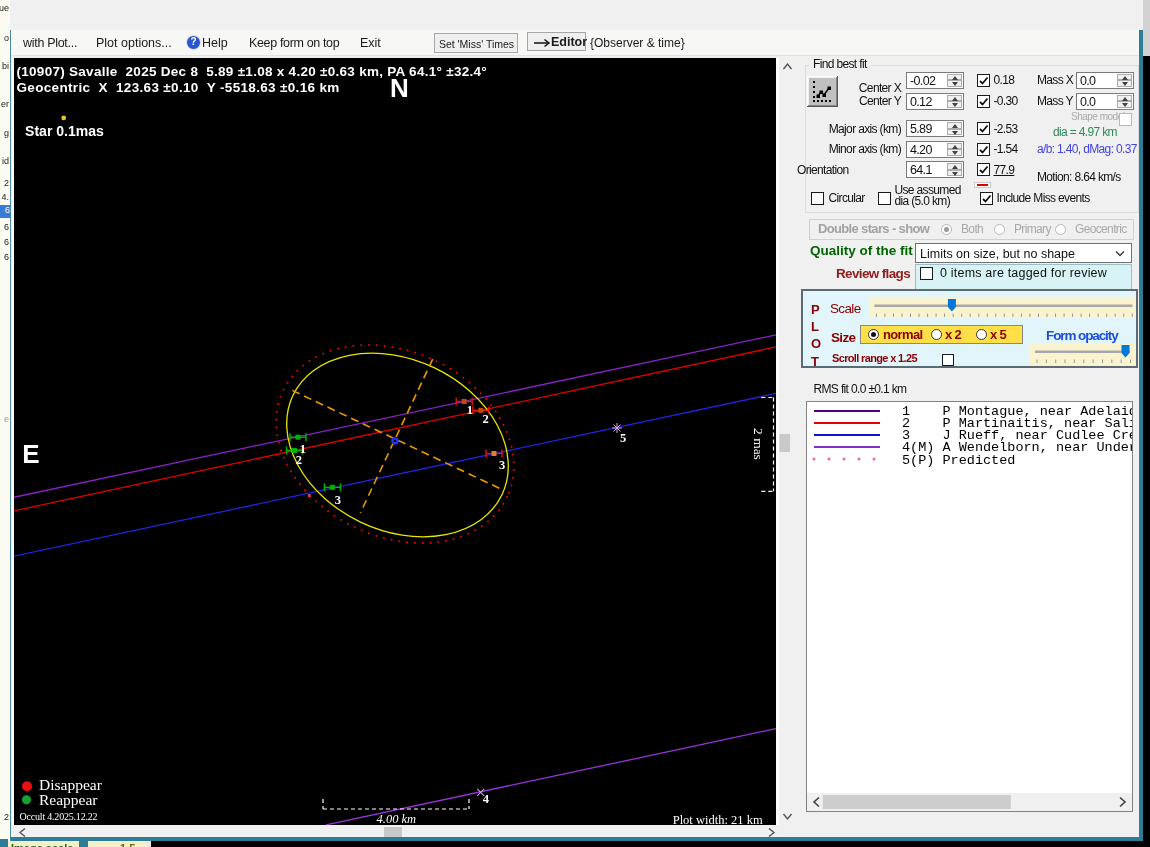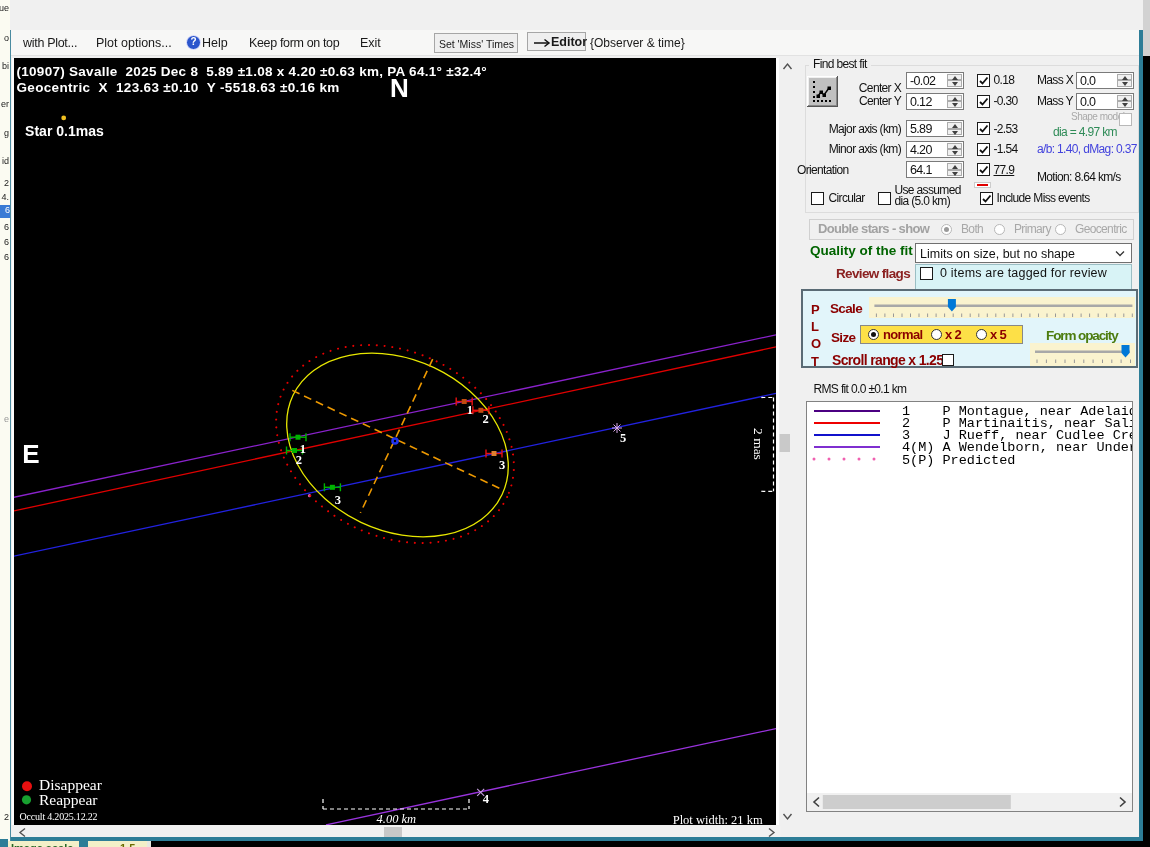--- a/index.html
+++ b/index.html
@@ -360,21 +360,21 @@
     </div>
 
     <div class="lbl" style="left:39px;top:209.5px;font-size:13.5px;font-weight:bold;color:#8b2020;">Review flags</div>
     <div class="abs" style="left:118px;top:208px;width:217px;height:27px;background:#d8f3f6;border:1px solid #9bbec4;box-sizing:border-box;">
       <div class="cb" style="left:4px;top:1.5px;"></div>
       <div class="lbl" style="left:24px;top:1px;font-size:12.5px;letter-spacing:0.2px;">0 items are tagged for review</div>
     </div>
 
     <div class="abs" style="left:4px;top:233px;width:337px;height:79px;background:#e2f5fa;border:2px solid #5a6b75;box-sizing:border-box;">
       <div class="lbl" style="left:8px;top:10px;font-size:13px;font-weight:bold;color:#8b0000;line-height:17.2px;">P<br>L<br>O<br>T</div>
-      <div class="lbl" style="left:27px;top:9.5px;font-size:13.5px;font-weight:bold;color:#8b0000;">Scale</div>
+      <div class="lbl" style="left:27px;top:9.5px;font-size:13.5px;font-weight:normal;color:#8b0000;">Scale</div>
       <svg class="abs" style="left:65.6px;top:6px;" width="266" height="21">
         <rect x="0" y="0" width="266" height="21" fill="#faf3cf"></rect>
         <rect x="5.4" y="7.5" width="258" height="2.5" fill="#a8a8a8"></rect>
         <g stroke="#999" stroke-width="1">
             <line x1="7.4" y1="16.5" x2="7.4" y2="20"></line>
             <line x1="15.9" y1="16.5" x2="15.9" y2="20"></line>
             <line x1="24.5" y1="16.5" x2="24.5" y2="20"></line>
             <line x1="33.0" y1="16.5" x2="33.0" y2="20"></line>
             <line x1="41.5" y1="16.5" x2="41.5" y2="20"></line>
             <line x1="50.0" y1="16.5" x2="50.0" y2="20"></line>
@@ -408,22 +408,22 @@
       </svg>
       <div class="lbl" style="left:28px;top:38.5px;font-size:13.5px;font-weight:bold;color:#8b0000;">Size</div>
       <div class="abs" style="left:57px;top:33.5px;width:163px;height:19px;background:#fde047;border:1px solid #888;box-sizing:border-box;">
         <div class="radio sel" style="left:6.5px;top:3px;"></div>
         <div class="lbl" style="left:22px;top:1.5px;font-size:13px;font-weight:bold;color:#8b0000;">normal</div>
         <div class="radio" style="left:69.5px;top:3px;"></div>
         <div class="lbl" style="left:84px;top:1.5px;font-size:13px;font-weight:bold;color:#8b0000;">x 2</div>
         <div class="radio" style="left:114.5px;top:3px;"></div>
         <div class="lbl" style="left:129px;top:1.5px;font-size:13px;font-weight:bold;color:#8b0000;">x 5</div>
       </div>
-      <div class="lbl" style="left:243px;top:37px;font-size:13.5px;font-weight:bold;color:#4d7c0f;letter-spacing:-1.1px;">Form opacity</div>
-      <div class="lbl" style="left:29px;top:61px;font-size:14px;font-weight:bold;color:#8b0000;">Scroll range x 1.25</div>
+      <div class="lbl" style="left:243px;top:37px;font-size:13.5px;font-weight:bold;color:#1d4ed8;letter-spacing:-1.1px;">Form opacity</div>
+      <div class="lbl" style="left:29px;top:61px;font-size:11px;font-weight:bold;color:#8b0000;">Scroll range x 1.25</div>
       <div class="cb" style="left:139px;top:62.5px;width:12px;height:12px;"></div>
       <svg class="abs" style="left:227px;top:52px;" width="105" height="23">
         <rect x="0" y="0" width="105" height="23" fill="#faf3cf"></rect>
         <rect x="5" y="7.5" width="95" height="2.5" fill="#a8a8a8"></rect>
         <g stroke="#999" stroke-width="1">
             <line x1="7.0" y1="16.5" x2="7.0" y2="20"></line>
             <line x1="16.4" y1="16.5" x2="16.4" y2="20"></line>
             <line x1="25.7" y1="16.5" x2="25.7" y2="20"></line>
             <line x1="35.0" y1="16.5" x2="35.0" y2="20"></line>
             <line x1="44.4" y1="16.5" x2="44.4" y2="20"></line>

